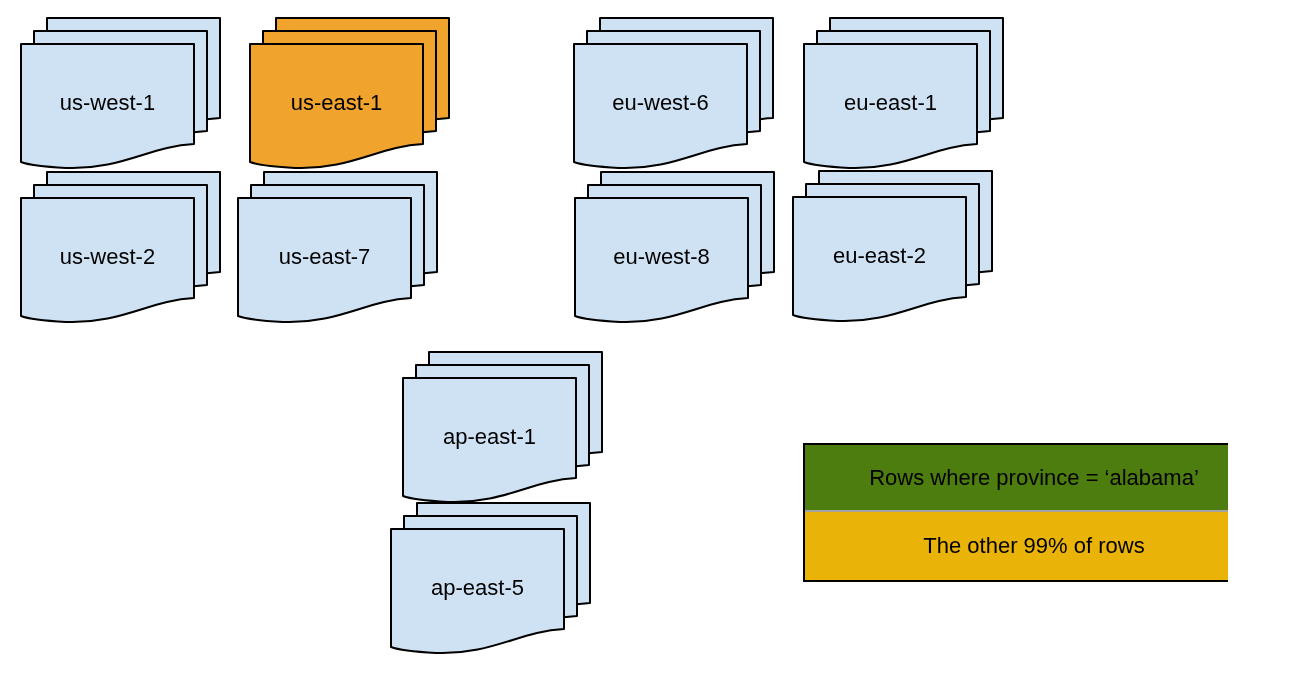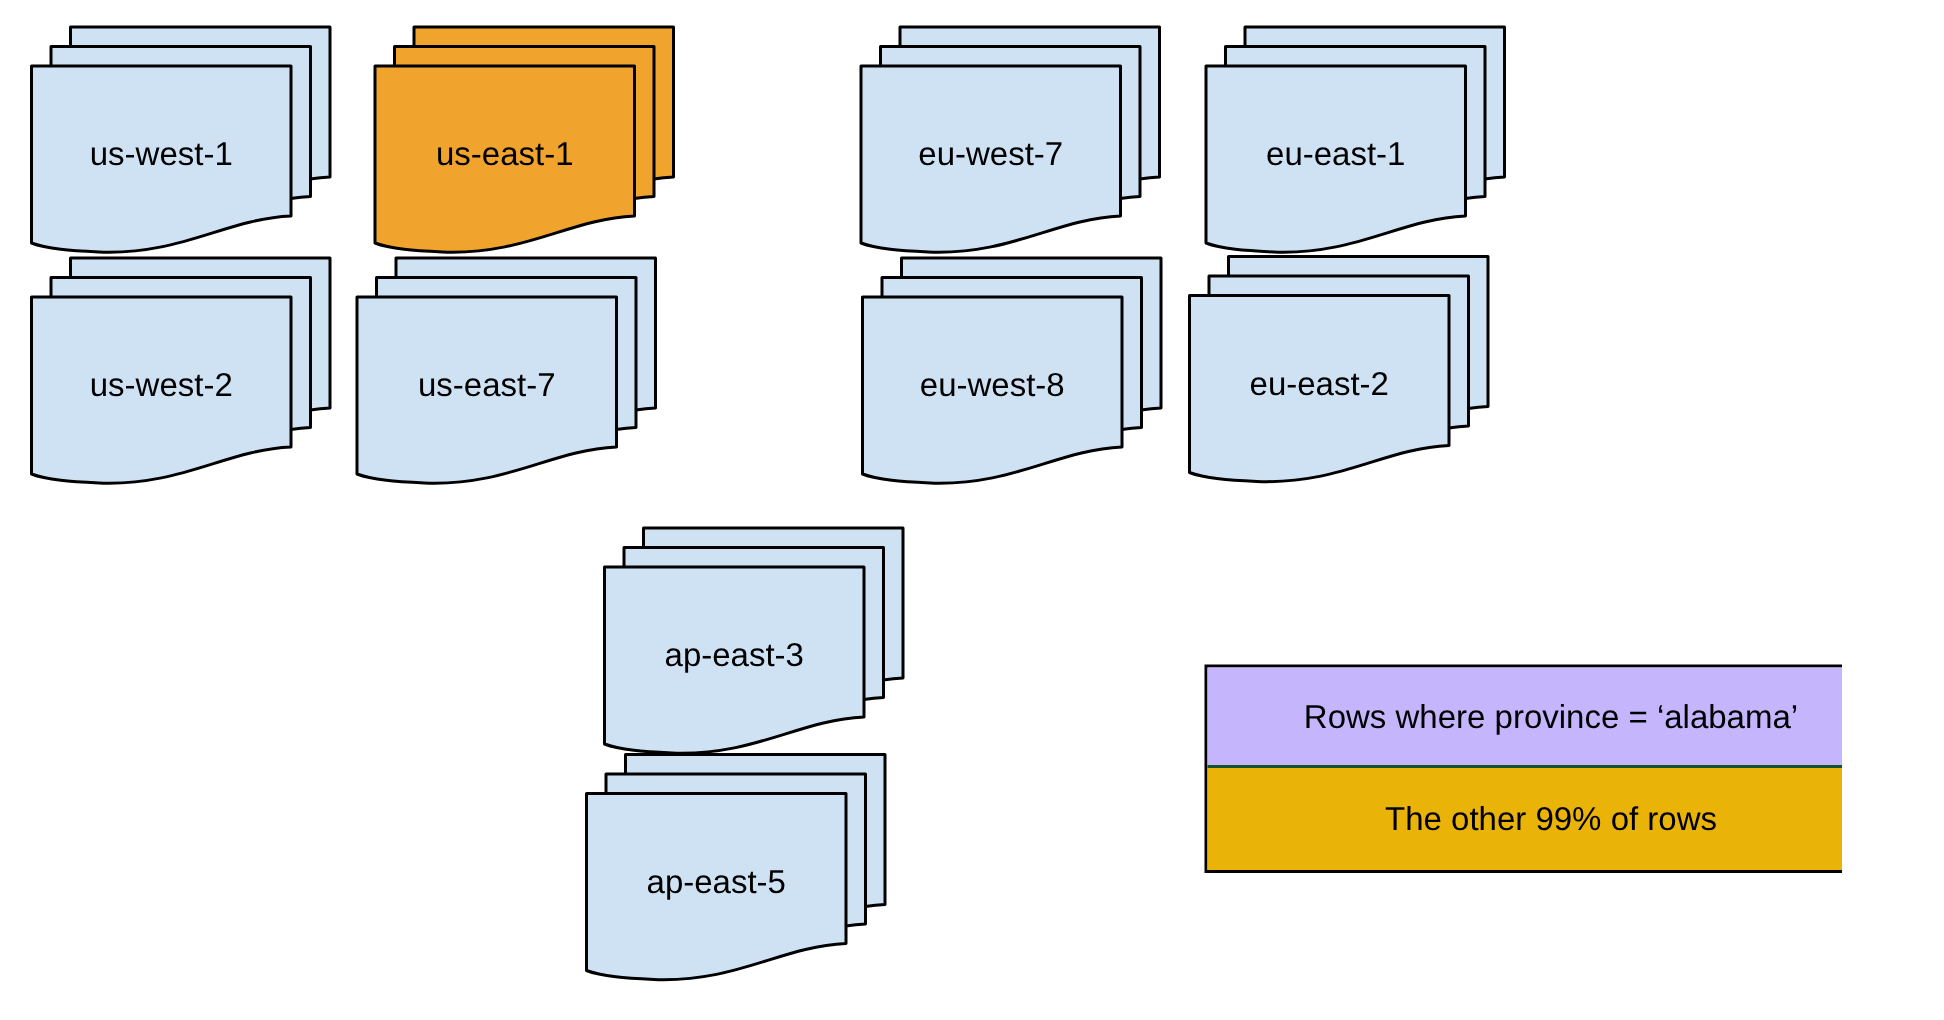--- a/index.html
+++ b/index.html
@@ -33,21 +33,21 @@
     left: 803px; top: 443px;
     width: 462px; height: 139px;
     border: 2px solid #000000;
     box-sizing: border-box;
     display: flex; flex-direction: column;
   }
   .legend-row {
     display: flex; align-items: center; justify-content: center;
     font-size: 22px; color: #000000;
   }
-  .legend-row.blue   { height: 65px; background: #c4b5fd; border-bottom: 2px solid #14532d; }
+  .legend-row.blue   { height: 65px; background: #4d7c0f; border-bottom: 2px solid #a3a3a3; }
   .legend-row.orange { height: 70px; background: #eab308; flex: 1; }
 </style>
 </head>
 <body>
 
 <div class="canvas">
 
   <svg width="0" height="0" style="position:absolute" aria-hidden="true">
     <defs>
       <path id="docshape" d="M1 1 H174 V101 C130 103 102 127 46 125 C28 124 11 123 1 119 Z" stroke="#000000" stroke-width="2" stroke-linejoin="round"></path>
@@ -83,21 +83,21 @@
   <div class="stack" style="left:573px; top:17px">
     <svg class="l1" viewBox="0 0 175 126">
         <use href="#docshape"></use>
       </svg>
     <svg class="l2" viewBox="0 0 175 126">
         <use href="#docshape"></use>
       </svg>
     <svg class="l3" viewBox="0 0 175 126">
         <use href="#docshape"></use>
       </svg>
-    <div class="stack-label">eu-west-7</div>
+    <div class="stack-label">eu-west-6</div>
   </div>
 
   <div class="stack" style="left:803px; top:17px">
     <svg class="l1" viewBox="0 0 175 126">
         <use href="#docshape"></use>
       </svg>
     <svg class="l2" viewBox="0 0 175 126">
         <use href="#docshape"></use>
       </svg>
     <svg class="l3" viewBox="0 0 175 126">
@@ -161,21 +161,21 @@
   <div class="stack" style="left:402px; top:351px">
     <svg class="l1" viewBox="0 0 175 126">
         <use href="#docshape"></use>
       </svg>
     <svg class="l2" viewBox="0 0 175 126">
         <use href="#docshape"></use>
       </svg>
     <svg class="l3" viewBox="0 0 175 126">
         <use href="#docshape"></use>
       </svg>
-    <div class="stack-label">ap-east-3</div>
+    <div class="stack-label">ap-east-1</div>
   </div>
 
   <div class="stack" style="left:390px; top:502px">
     <svg class="l1" viewBox="0 0 175 126">
         <use href="#docshape"></use>
       </svg>
     <svg class="l2" viewBox="0 0 175 126">
         <use href="#docshape"></use>
       </svg>
     <svg class="l3" viewBox="0 0 175 126">

